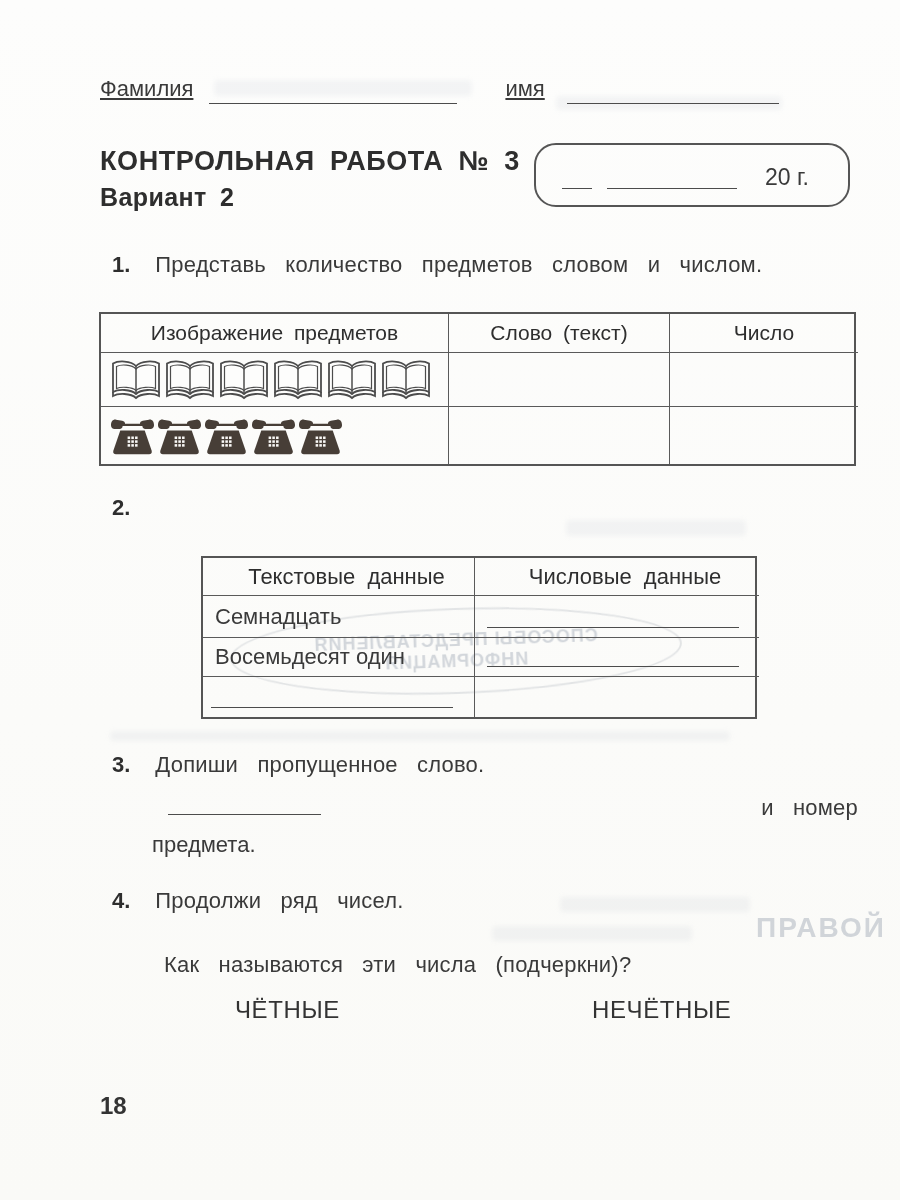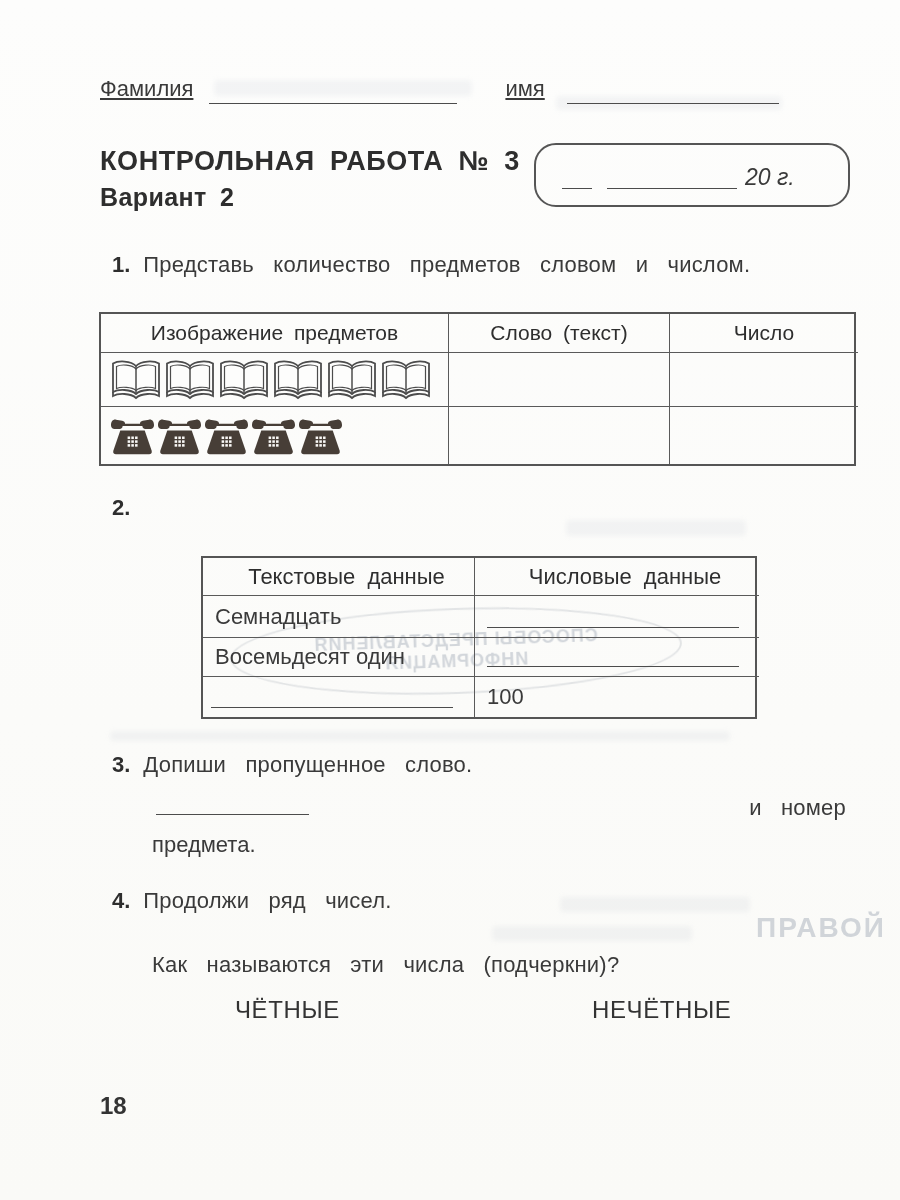--- a/index.html
+++ b/index.html
@@ -22,21 +22,21 @@
   .date-box{
     position:absolute;left:534px;top:143px;width:316px;height:64px;
     border:2px solid #555;border-radius:22px;
     display:flex;align-items:flex-end;padding:0 20px 14px 26px;font-size:23px;
   }
   .date-box .blank{margin-bottom:2px;}
 
   
   .task-line{position:absolute;left:112px;font-size:22px;display:flex;align-items:baseline;color:#3a3a3a;}
   .task-num{font-weight:bold;color:#2e2e2e;margin-right:13px;}
-  .spread{word-spacing:13px;letter-spacing:.2px;}
+  .spread{word-spacing:13px;letter-spacing:.2px;margin-left:12px;}
 
   
   .table1{
     position:absolute;left:99px;top:312px;width:757px;
     display:grid;grid-template-columns:348px 221px 188px;grid-template-rows:39px 54px 57px;
     border:2px solid #555;z-index:2;
   }
   .table1 .cell{border-right:1.7px solid #5a5a5a;border-bottom:1.7px solid #5a5a5a;display:flex;align-items:center;}
   .table1 .cell:nth-child(3n){border-right:none;}
   .table1 .cell:nth-child(n+7){border-bottom:none;}
@@ -110,21 +110,21 @@
     <span class="txt" style="margin-left:48px;">имя</span>
     <span class="blank" style="width:212px;margin-left:22px;"></span>
   </div>
 
   <div class="title txt">КОНТРОЛЬНАЯ РАБОТА № 3</div>
   <div class="variant txt">Вариант 2</div>
 
   <div class="date-box">
     <span class="blank" style="width:30px;"></span>
     <span class="blank" style="width:130px;margin-left:15px;"></span>
-    <span class="txt" style="margin-left:8px;font-style:italic;">20 г.</span>
+    <span class="txt" style="margin-left:28px;">20 г.</span>
   </div>
 
   <div class="task-line" style="top:252px;">
     <span class="task-num">1.</span>
     <span class="spread txt">Представь количество предметов словом и числом.</span>
   </div>
 
   <div class="table1">
     <div class="cell th">Изображение предметов</div>
     <div class="cell th">Слово (текст)</div>
@@ -288,21 +288,20 @@
       </div>
 
     <div class="cell">Восемьдесят один</div>
     <div class="cell">
         <span class="blank" style="width:252px;"></span>
       </div>
 
     <div class="cell">
         <span class="blank" style="width:242px;margin-left:-4px;"></span>
       </div>
-    <div class="cell">100</div>
   </div>
 
   <div class="task-line" style="top:752px;">
     <span class="task-num">3.</span>
     <span class="spread txt">Допиши пропущенное слово.</span>
   </div>
   <div class="t3-fill spread">
     <span class="blank"></span>
     <span class="txt t3-suffix">и номер</span>
   </div>

